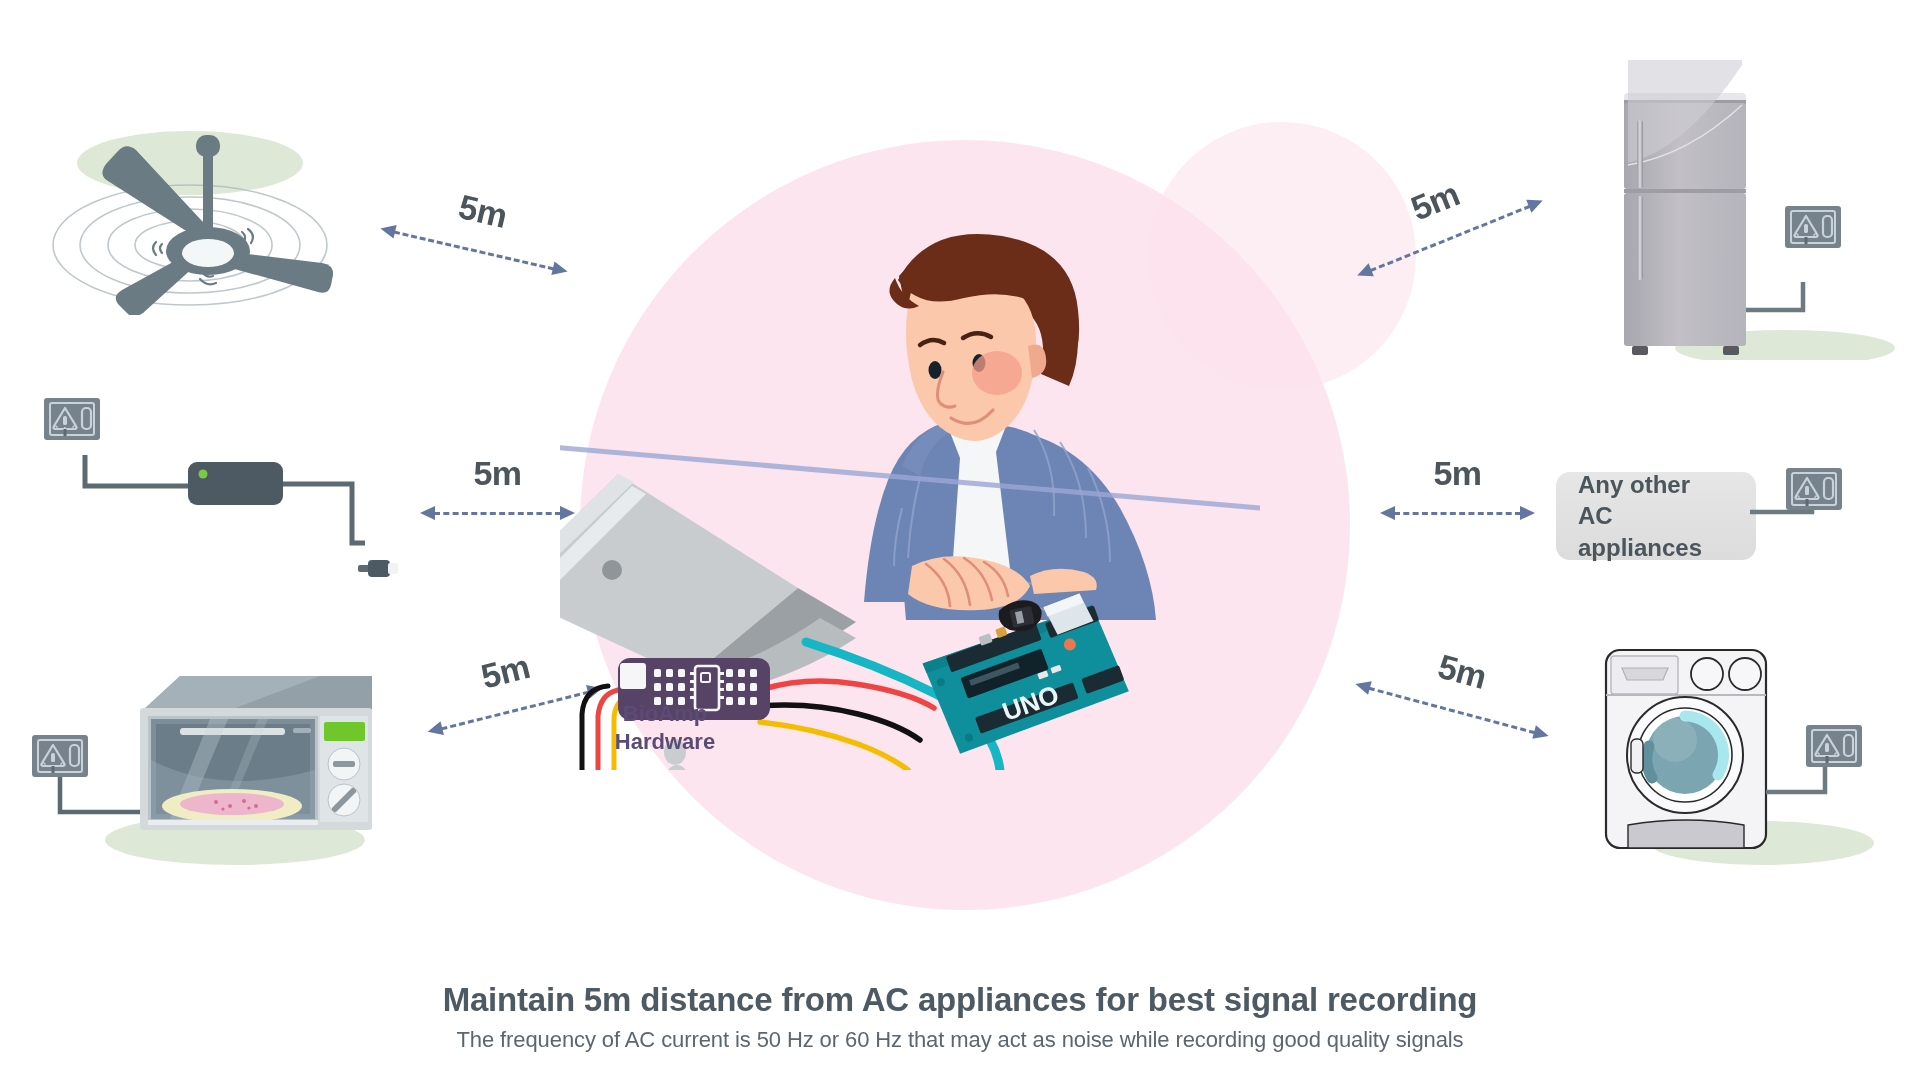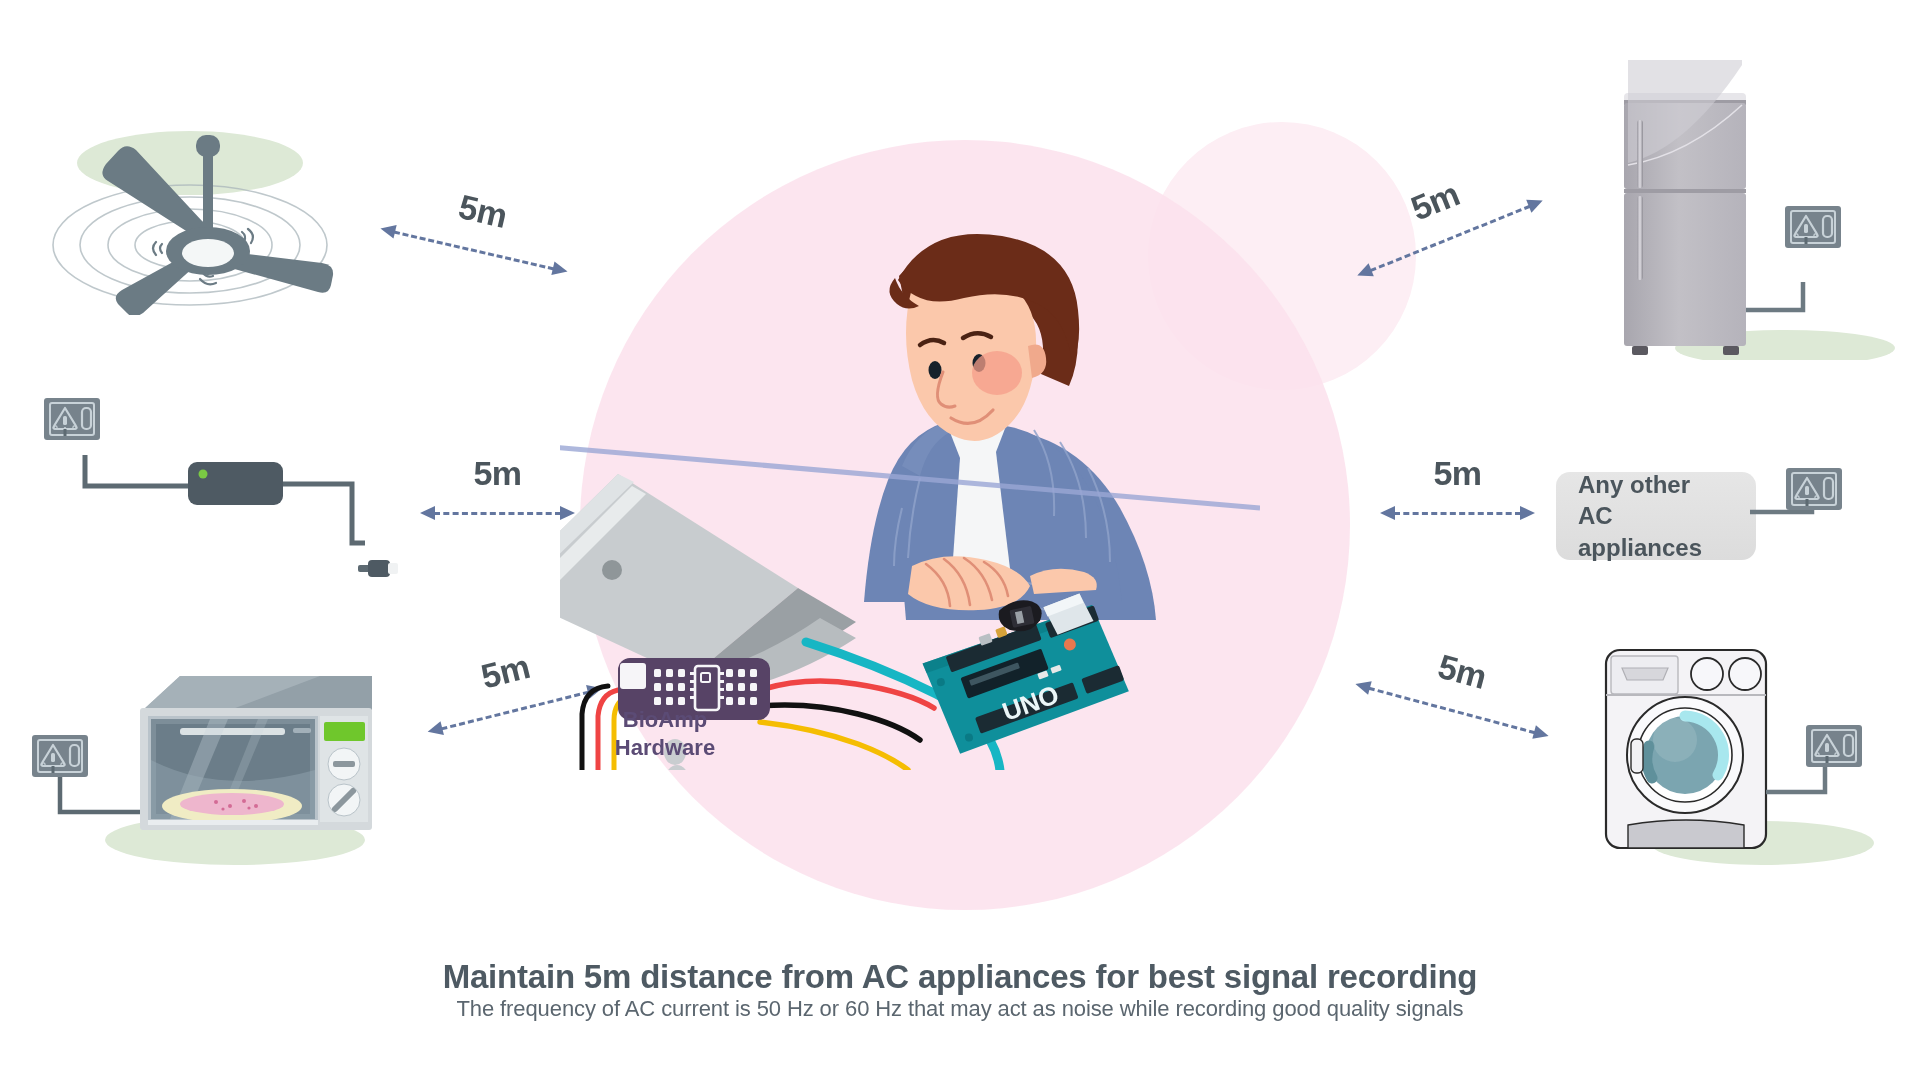--- a/index.html
+++ b/index.html
@@ -71,27 +71,27 @@
     display:flex;align-items:center;
     padding:0 22px;
     box-sizing:border-box;
   }
   .pill span{
     font-size:24px;font-weight:bold;color:#4b555c;line-height:1.3;
   }
 
   
   .caption{
-    position:absolute;left:0;right:0;top:958px;text-align:center;
+    position:absolute;left:0;right:0;top:981px;text-align:center;
   }
   .caption .t1{
     font-size:33px;font-weight:bold;color:#4e5a63;letter-spacing:-0.2px;
   }
   .caption .t2{
-    font-size:22px;color:#5b666f;letter-spacing:-0.1px;
+    font-size:22px;color:#5b666f;margin-top:8px;letter-spacing:-0.1px;
   }
 
   
   .bioamp-label{
     position:absolute;text-align:center;
     font-size:22px;font-weight:bold;color:#5b4b75;line-height:1.25;
     width:200px;
   }
   .uno-text{
     font-size:26px;font-weight:bold;fill:#eaf6f8;
@@ -525,21 +525,21 @@
         <rect x="124" y="53" width="10" height="6" rx="1" fill="#e8e8e8" transform="rotate(-8 124 53)"></rect>
 
         <circle cx="14" cy="44" r="4" fill="#0a7a85"></circle>
         <circle cx="30" cy="104" r="4" fill="#0a7a85"></circle>
 
         <text class="uno-text" x="70" y="96" transform="rotate(-8 70 96)" font-family="'Liberation Sans', sans-serif">UNO</text>
       </g>
     </svg>
   </div>
 
-  <div class="bioamp-label" style="left:565px;top:700px;margin-top:6px;">
+  <div class="bioamp-label" style="left:565px;top:700px;">
     <div>BioAmp</div>
     <div>Hardware</div>
   </div>
 
   <div class="caption">
     <div class="t1">Maintain 5m distance from AC appliances for best signal recording</div>
     <div class="t2">The frequency of AC current is 50 Hz or 60 Hz that may act as noise while recording good quality signals</div>
   </div>
 
 </div>

